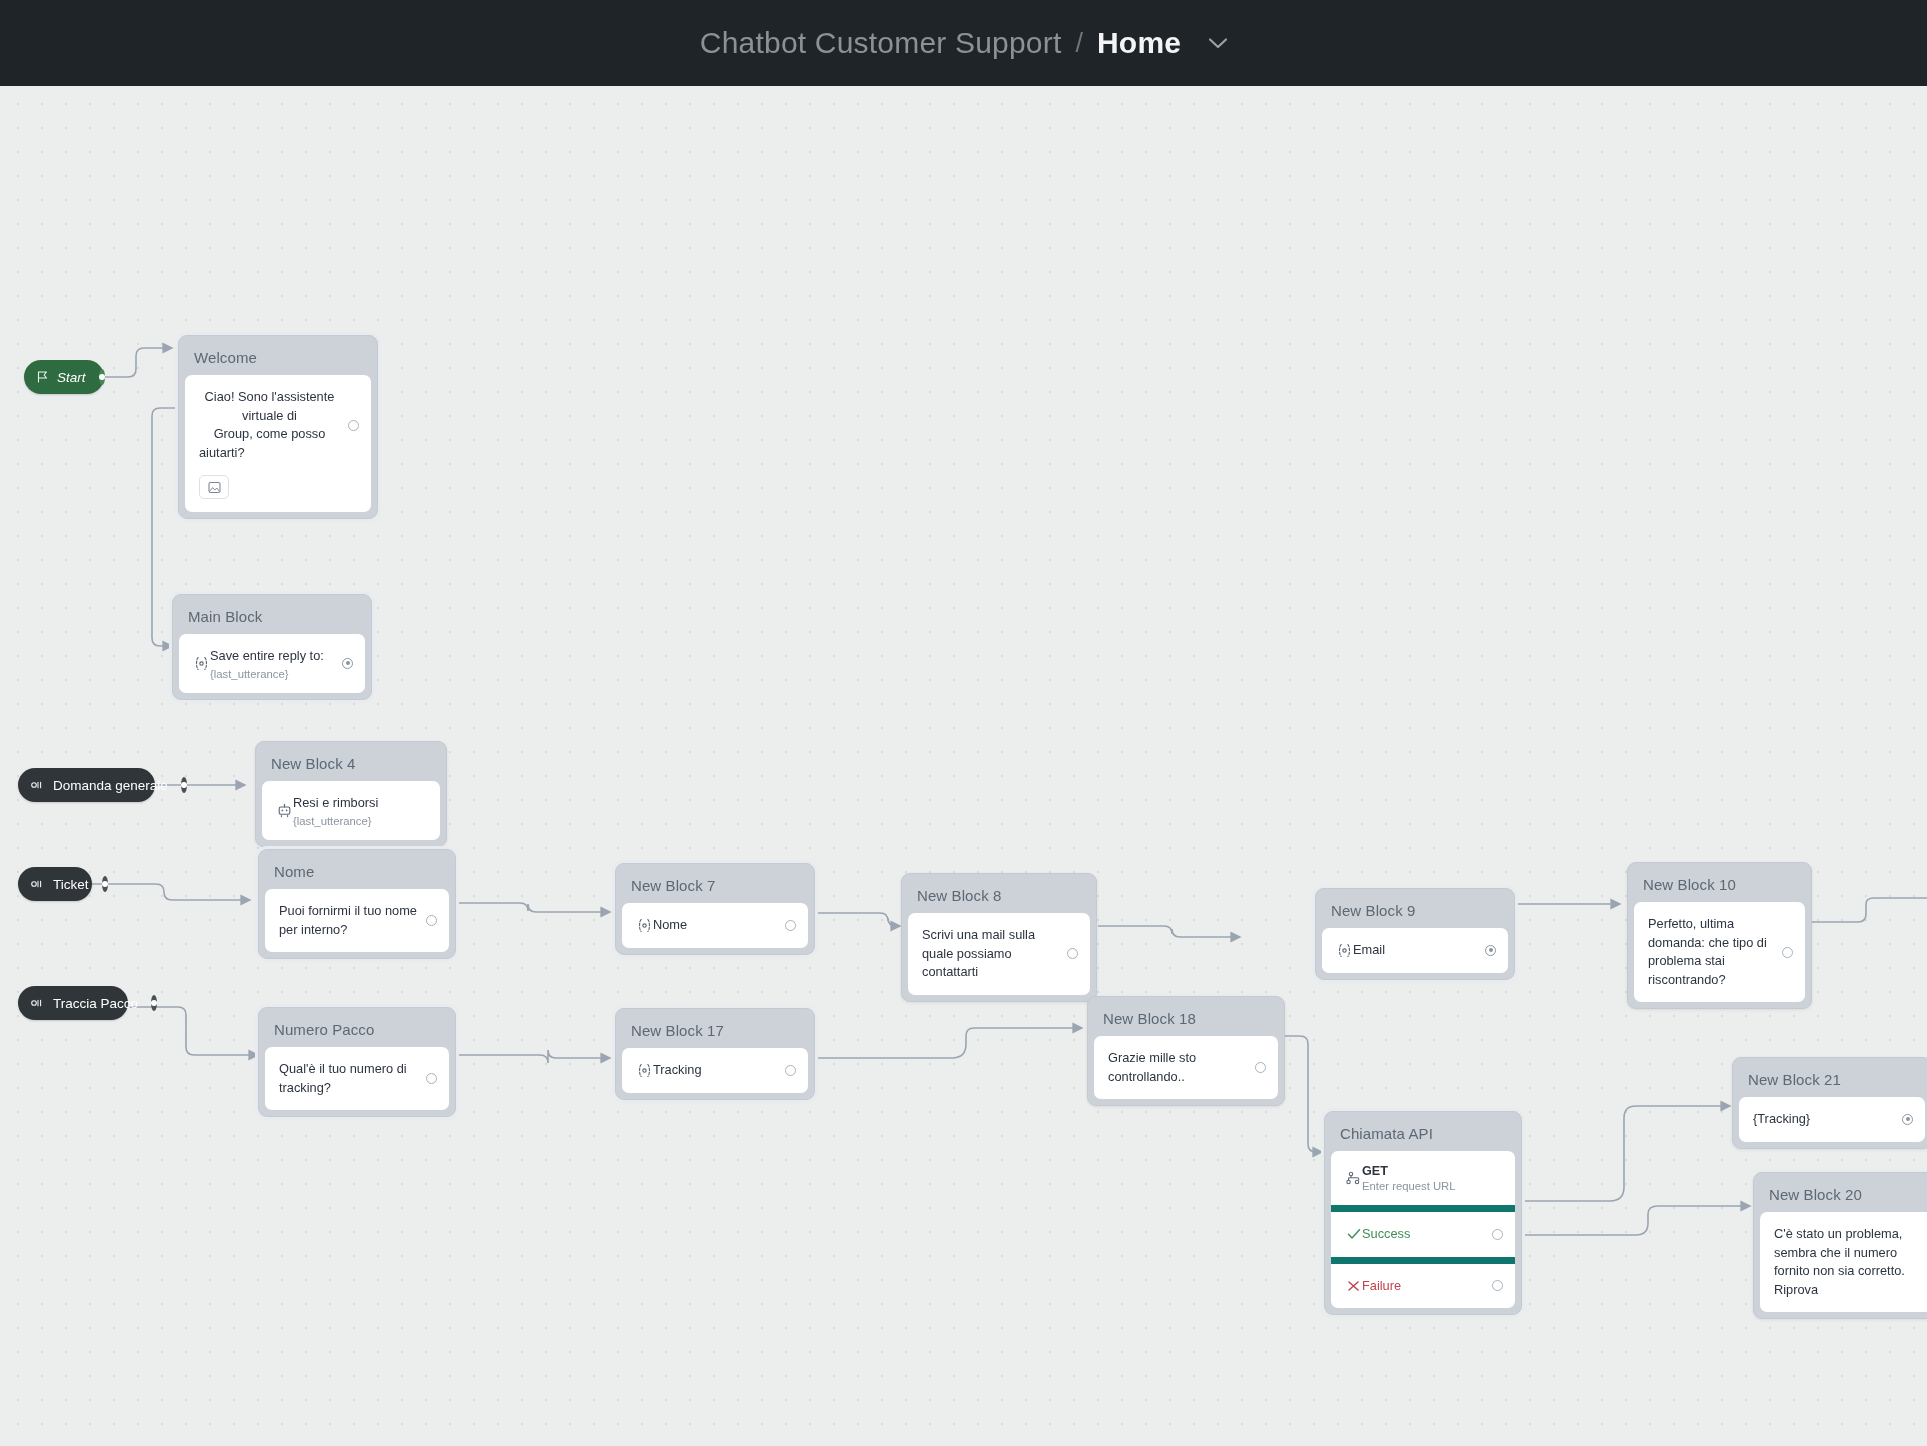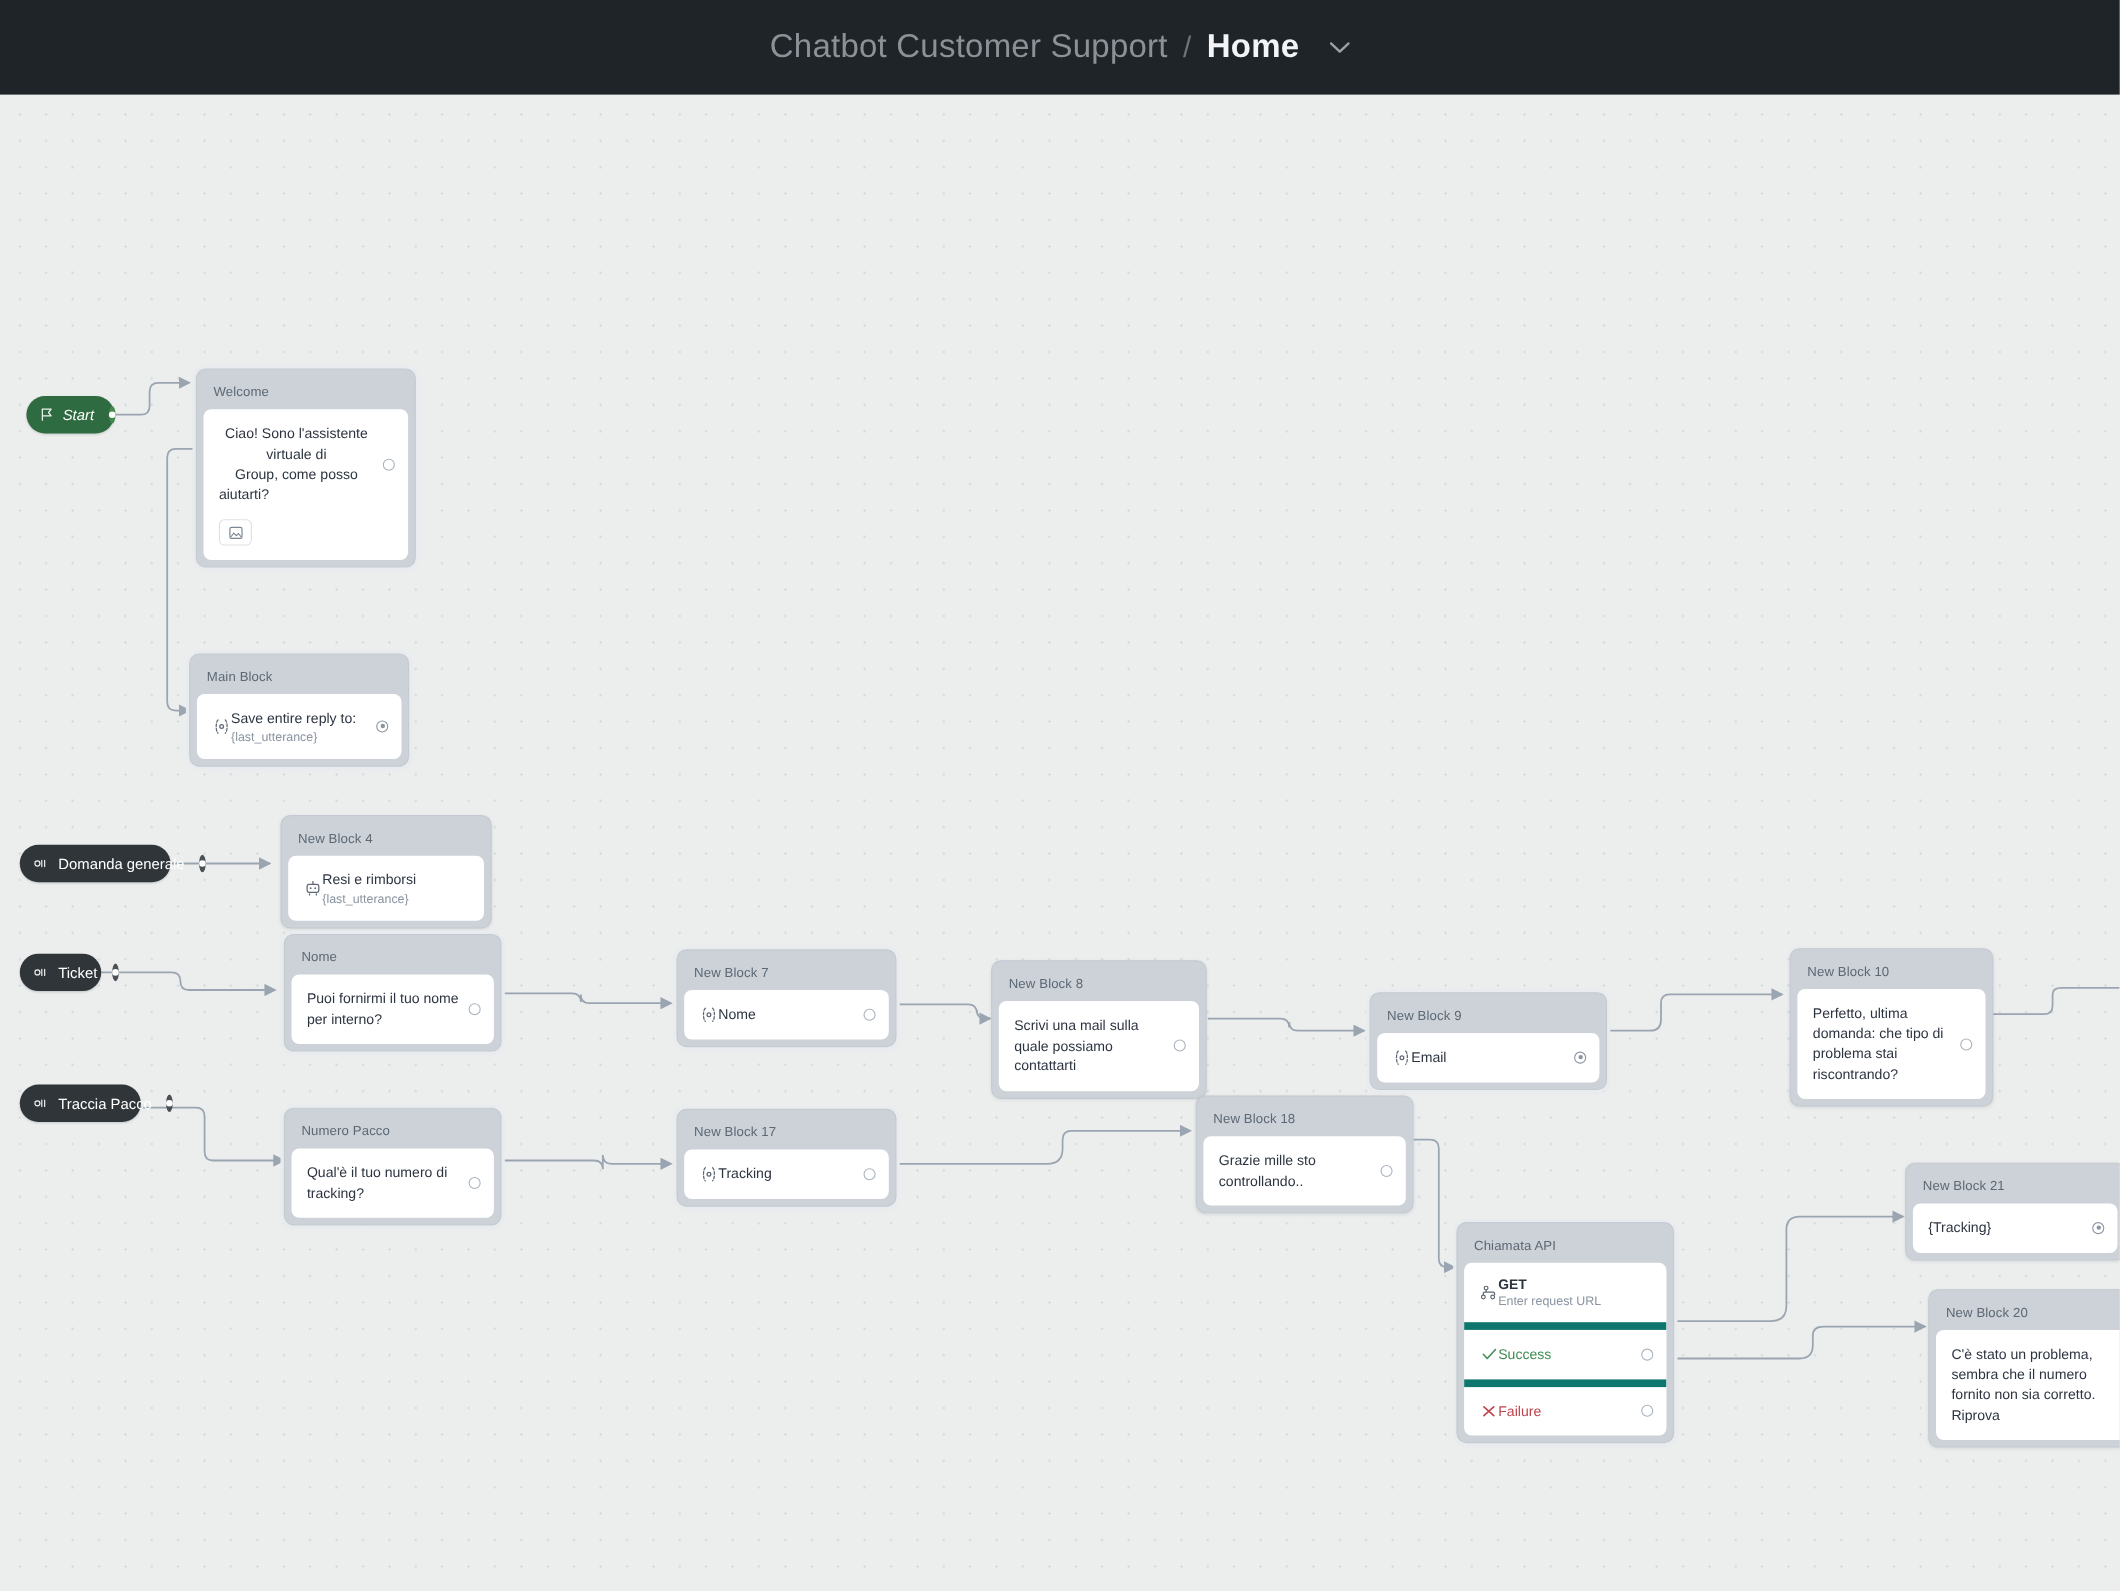--- a/index.html
+++ b/index.html
@@ -68,21 +68,21 @@
   .block {
     position: absolute;
     background: #ccd2d8;
     border: 1px solid #c3cad1;
     border-radius: 9px;
     padding: 6px;
     box-shadow: 0 1px 3px rgba(40,55,70,.10);
   }
   .block.outlined { box-shadow: 0 0 0 3px #e9ecee, 0 1px 3px rgba(40,55,70,.10); }
   .block-title {
-    font-size: 12px; color: #5d6874;
+    font-size: 15px; color: #5d6874;
     padding: 7px 9px 9px 9px;
     letter-spacing: .1px;
   }
   .card {
     background: #ffffff;
     border-radius: 7px;
     padding: 0;
     overflow: hidden;
   }
   .row {
@@ -327,21 +327,21 @@
     <div class="card">
       <div class="row">
         <div class="row-main">
           <div class="row-text">Scrivi una mail sulla quale possiamo contattarti</div>
         </div>
         <span class="out-port"></span>
       </div>
     </div>
   </div>
 
-  <div class="block outlined" style="left:1245px; top:802px; width:216px;margin-top:14px;">
+  <div class="block outlined" style="left:1315px; top:802px; width:200px;">
     <div class="block-title">New Block 9</div>
     <div class="card">
       <div class="row">
         <span class="row-ic">
           <svg width="15" height="15" viewBox="0 0 15 15">
               <path d="M4.2 1.5 C2 3 2 12 4.2 13.5 M10.8 1.5 C13 3 13 12 10.8 13.5" fill="none" stroke="#5d6874" stroke-width="1.15" stroke-linecap="round" stroke-dasharray="2.4 1.6"></path>
               <circle cx="7.5" cy="7.5" r="1.7" fill="none" stroke="#5d6874" stroke-width="1.15"></circle>
             </svg>
         </span>
         <div class="row-main">

